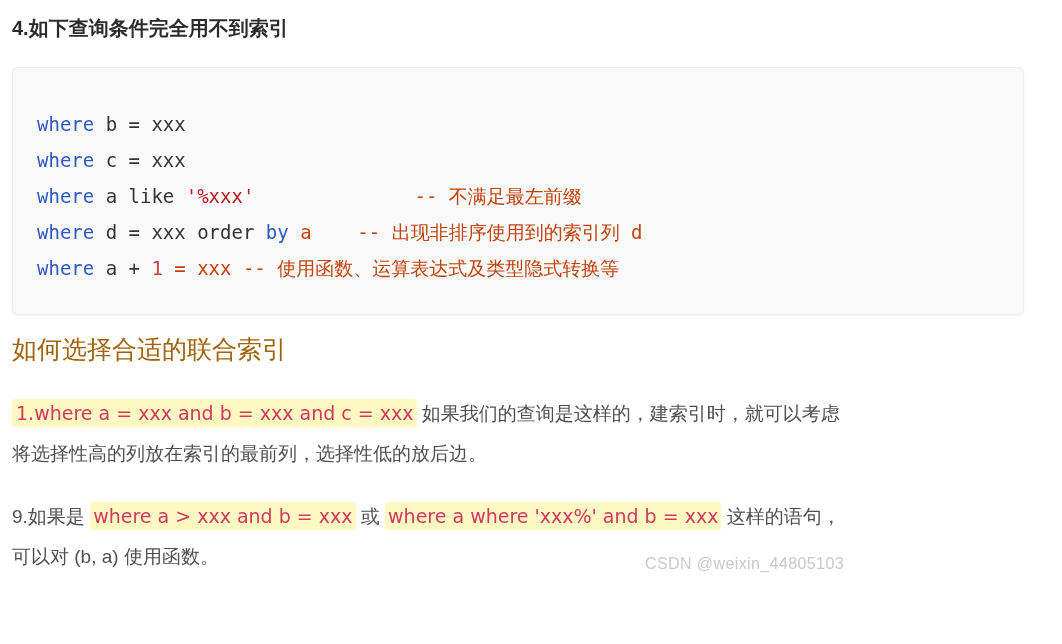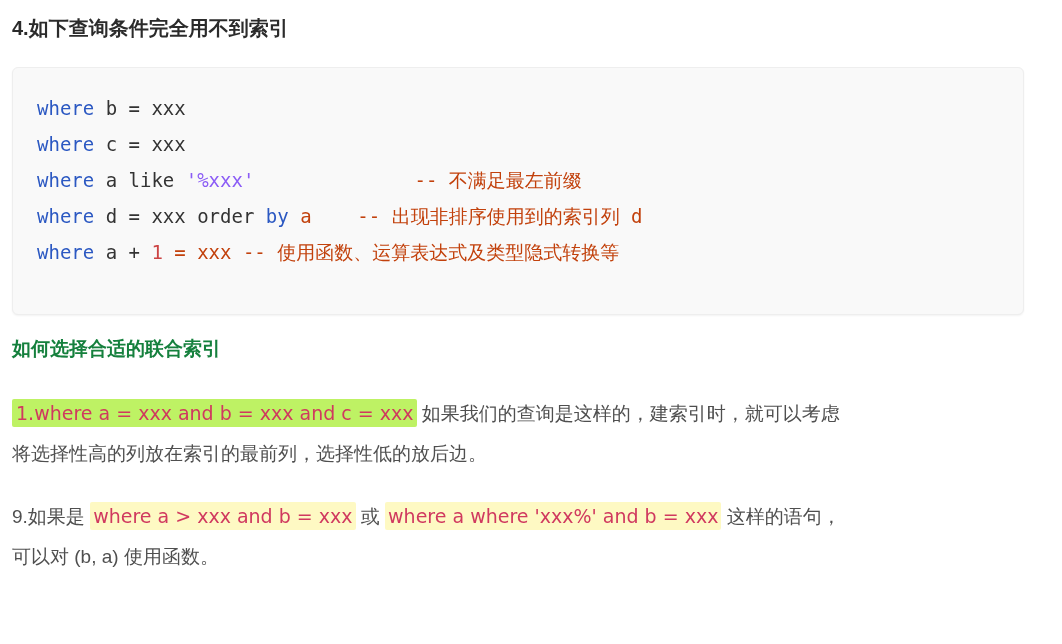--- a/index.html
+++ b/index.html
@@ -29,55 +29,55 @@
     font-size: 20px;
     font-weight: bold;
     color: #2b2b2b;
     margin: 0;
     padding: 14px 0 0 0;
     line-height: 28px;
     letter-spacing: 0px;
   }
 
   h3.sub-title {
-    font-size: 19px;
-    font-weight: bold;
-    color: #15803d;
+    font-size: 25px;
+    font-weight: normal;
+    color: #a16207;
     margin: 0;
     padding: 20px 0 0 0;
     line-height: 28px;
   }
 
   
   .code-block {
     margin: 25px 0 0 0;
     background: #f9f9f9;
     border: 1px solid #eeeeee;
     border-radius: 6px;
     box-shadow: 0 1px 2px rgba(0,0,0,0.05);
-    padding: 22px 24px 20px 24px;
+    padding: 38px 24px 20px 24px;
     box-sizing: border-box;
     width: 1012px;
     height: 248px;
   }
   .code-block pre {
     margin: 0;
     font-family: "DejaVu Sans", "Liberation Sans", sans-serif;
     font-size: 19px;
     line-height: 36px;
     color: #333333;
     white-space: pre;
   }
   .code-block .line {
     display: block;
     height: 36px;
     white-space: pre;
   }
   .kw      { color: #2b58c2; }
-  .str     { color: #8b5cf6; }
+  .str     { color: #b91c1c; }
   .num     { color: #cc4444; }
   .plain   { color: #333333; }
   .cmt     { color: #c2410c; }
 
   
   p.para {
     font-size: 19px;
     line-height: 40px;
     color: #4f4f4f;
     margin: 0;
@@ -90,21 +90,21 @@
   code.inline {
     font-family: "DejaVu Sans", "Liberation Sans", sans-serif;
     background: #fef9c3;
     color: #d0395f;
     font-size: 19px;
     padding: 3px 3px;
     border-radius: 2px;
     white-space: pre;
   }
   code.inline.lead {
-    background: #bef264;
+    background: #fef9c3;
     padding-left: 4px;
   }
 
   .watermark {
     position: absolute;
     right: 12px;
     bottom: 4px;
     font-size: 16px;
     color: #c9c9c9;
     font-family: "Liberation Sans", "DejaVu Sans", sans-serif;
@@ -123,13 +123,14 @@
     <pre><code><span class="line"><span class="kw">where</span><span class="plain"> b = xxx</span></span><span class="line"><span class="kw">where</span><span class="plain"> c = xxx</span></span><span class="line"><span class="kw">where</span><span class="plain"> a like </span><span class="str">'%xxx'</span><span class="cmt">              -- 不满足最左前缀</span></span><span class="line"><span class="kw">where</span><span class="plain"> d = xxx order </span><span class="kw">by</span><span class="cmt"> a    -- 出现非排序使用到的索引列 d</span></span><span class="line"><span class="kw">where</span><span class="plain"> a + </span><span class="num">1</span><span class="cmt"> = xxx -- 使用函数、运算表达式及类型隐式转换等</span></span></code></pre>
   </div>
 
   <h3 class="sub-title">如何选择合适的联合索引</h3>
 
   <p class="para p1"><code class="inline lead">1.where a = xxx and b = xxx and c = xxx</code><span> 如果我们的查询是这样的，建索引时，就可以考虑将选择性高的列放在索引的最前列，选择性低的放后边。</span></p>
 
   <p class="para p2"><span>9.如果是 </span><code class="inline">where a &gt; xxx and b = xxx</code><span> 或 </span><code class="inline">where a where 'xxx%' and b = xxx</code><span> 这样的语句，可以对 (b, a) 使用函数。</span></p>
 
 
+  <div class="watermark">CSDN @weixin_44805103</div>
 </div>
 
 </body></html>

